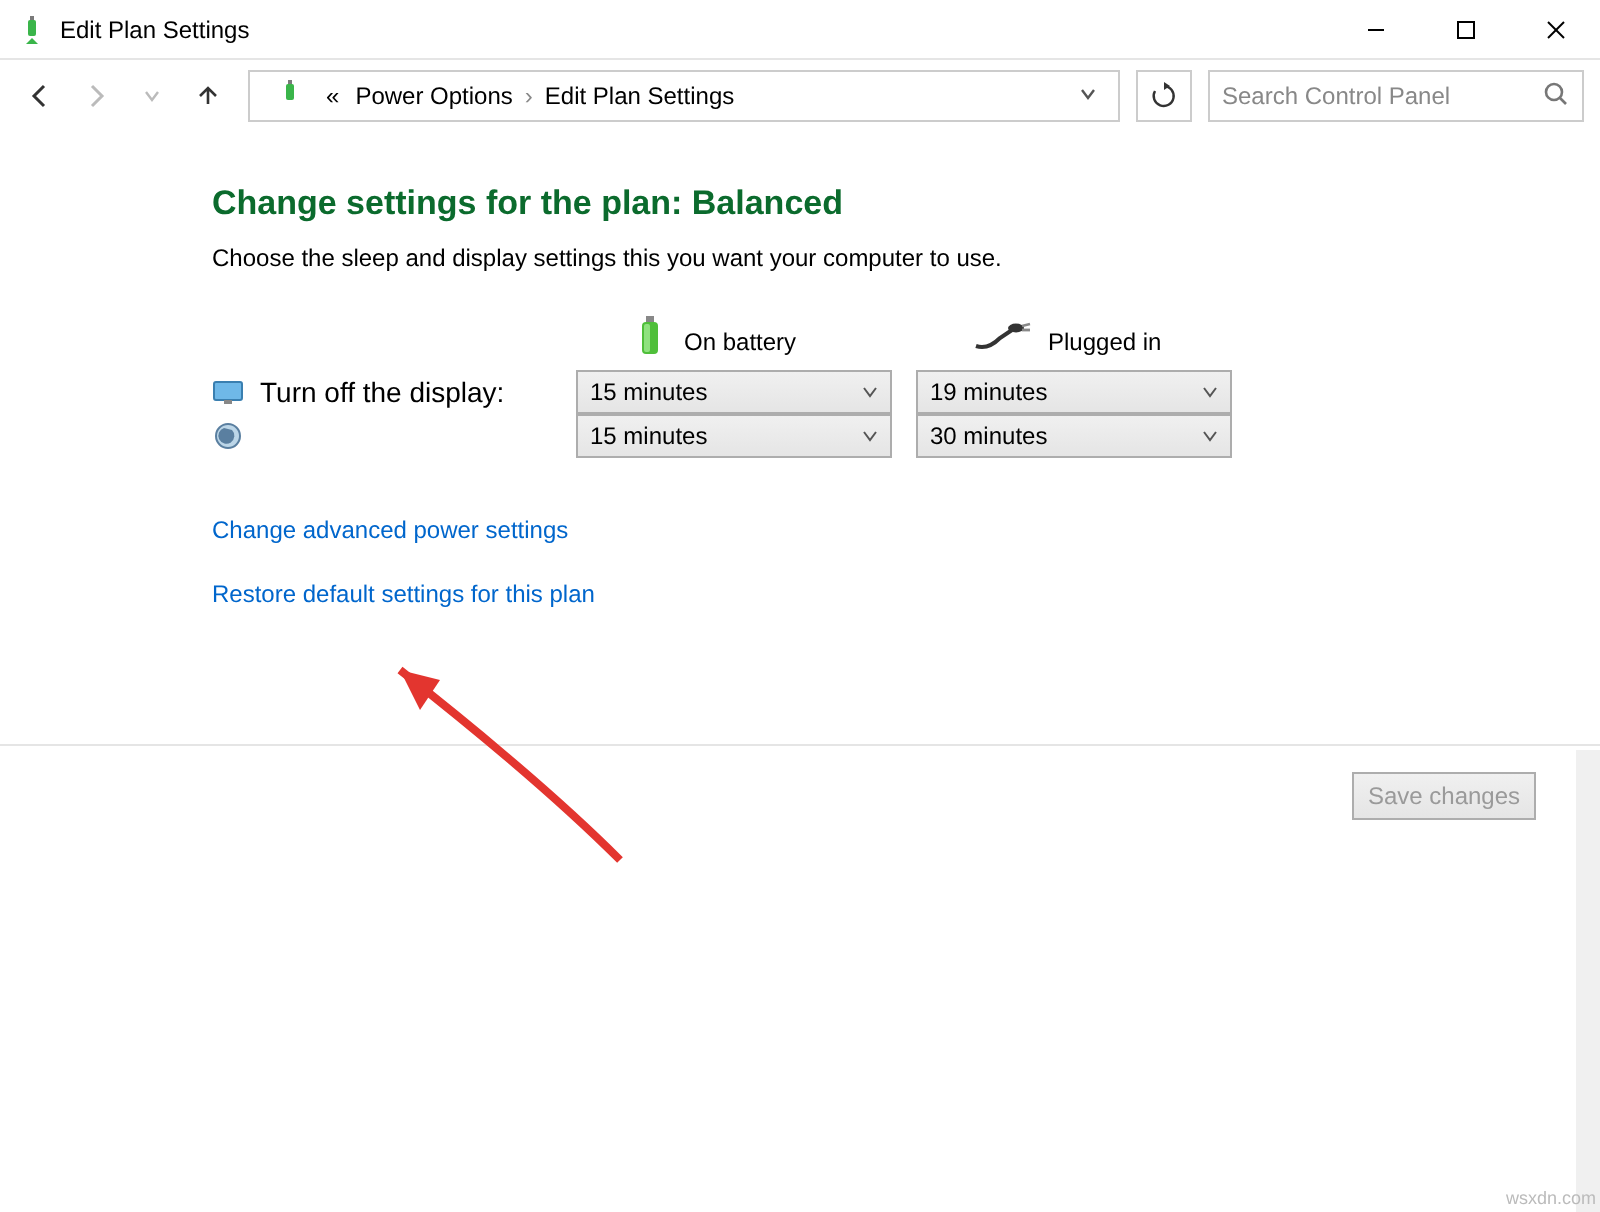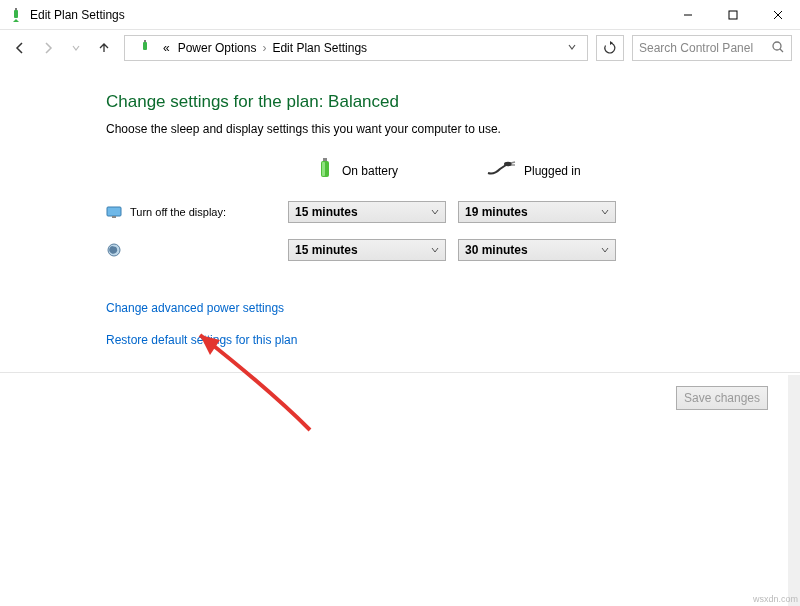--- a/index.html
+++ b/index.html
@@ -13,37 +13,37 @@
     
     .toolbar { height: 36px; display: flex; align-items: center; padding: 0 8px; gap: 4px; }
     .nav-btn { width: 24px; height: 24px; display: flex; align-items: center; justify-content: center; color: #666; }
     .nav-btn.disabled { color: #bbb; }
     .addr-icon { width: 18px; height: 18px; margin-left: 6px; margin-right: 4px; }
     .breadcrumb { flex: 1; display: flex; align-items: center; border: 1px solid #ccc; height: 26px; padding: 0 6px; margin: 0 4px; }
     .crumb { color: #000; padding: 0 4px; }
     .crumb-sep { color: #888; padding: 0 2px; }
     .bc-collapse { margin-left: auto; color: #555; padding: 0 4px; }
     .refresh-btn { width: 28px; height: 26px; border: 1px solid #ccc; display: flex; align-items: center; justify-content: center; }
-    .search-box { width: 160px; height: 26px; border: 1px solid #ccc; display: flex; align-items: center; padding: 0 6px; color: #888; margin-left: 4px; }
+    .search-box { width: 188px; height: 26px; border: 1px solid #ccc; display: flex; align-items: center; padding: 0 6px; color: #888; margin-left: 4px; }
     .search-box .placeholder { flex: 1; }
     
     .content { padding: 26px 0 0 106px; }
-    .heading { color: #0b6b2d; font-size: 17px; font-weight: 400; margin-bottom: 10px; }
+    .heading { color: #0b6b2d; font-size: 17px; font-weight: 700; margin-bottom: 10px; }
     .subtext { font-size: 12px; margin-bottom: 20px; }
     
-    .grid { display: grid; grid-template-columns: 182px 170px 170px; row-gap: 16px; align-items: center; }
+    .grid { display: grid; grid-template-columns: 182px 170px 170px; row-gap: 0; align-items: center; }
     .col-header { display: flex; align-items: center; gap: 8px; font-size: 12px; justify-content: flex-start; padding-left: 28px; }
-    .row-label { display: flex; align-items: center; gap: 8px; font-size: 11px; }
+    .row-label { display: flex; align-items: center; gap: 8px; font-size: 14px; }
     .row-label .row-icon { width: 16px; height: 16px; display: flex; align-items: center; justify-content: center; }
     
     .dropdown { width: 158px; height: 22px; border: 1px solid #adadad; background: linear-gradient(#f0f0f0,#e5e5e5); display: flex; align-items: center; padding: 0 6px; font-size: 12px; cursor: default; }
-    .dropdown .dd-val { flex: 1; font-weight: bold; }
+    .dropdown .dd-val { flex: 1; }
     .dropdown .dd-caret { color: #555; }
     
-    .links { margin-top: 40px; }
+    .links { margin-top: 29px; }
     .link { color: #0066cc; font-size: 12px; margin-bottom: 18px; cursor: pointer; }
     
     .footer-sep { position: absolute; left: 0; right: 0; top: 372px; height: 1px; background: #e5e5e5; }
     .footer-btns { position: absolute; right: 32px; top: 386px; display: flex; gap: 10px; }
     .btn { width: 92px; height: 24px; border: 1px solid #adadad; background: linear-gradient(#f0f0f0,#e5e5e5); font-size: 12px; display: flex; align-items: center; justify-content: center; cursor: default; }
     .btn.disabled { color: #9a9a9a; }
     
     .arrow-annot { position: absolute; pointer-events: none; }
     
     .watermark { position: absolute; right: 2px; bottom: 2px; font-size: 9px; color: #bbb; }

